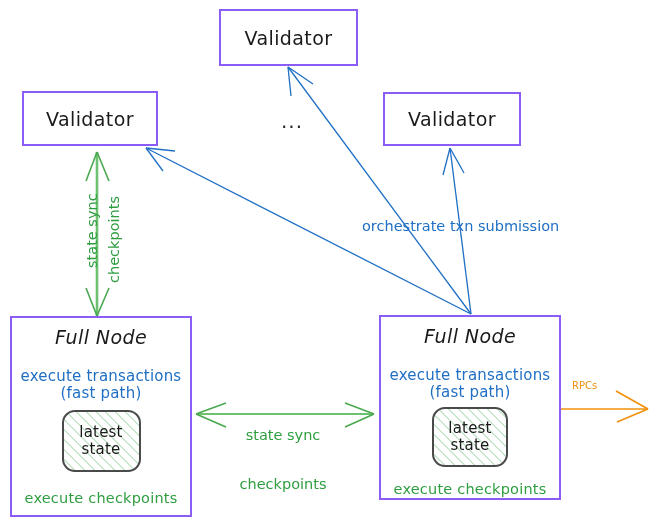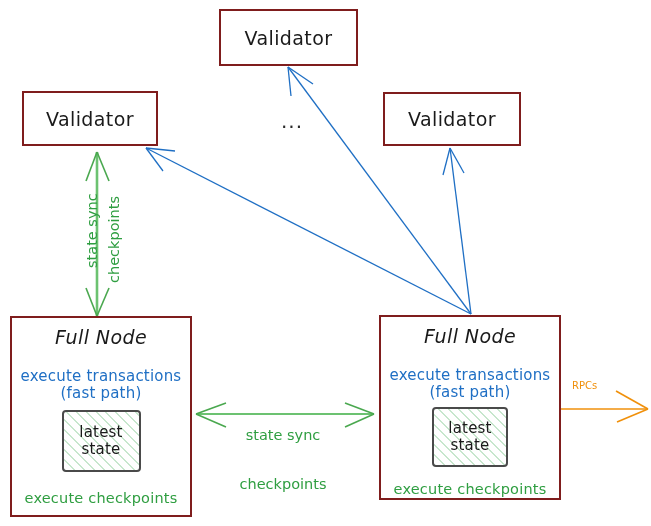--- a/index.html
+++ b/index.html
@@ -22,21 +22,21 @@
     width: 651px;
     height: 526px;
     pointer-events: none;
   }
 
   
   .node {
     position: absolute;
     box-sizing: border-box;
     background: #ffffff;
-    border: 2px solid #7f1d1d;
+    border: 2px solid #8b5cf6;
   }
   .validator {
     display: flex;
     align-items: center;
     justify-content: center;
   }
   .validator .title {
     font-family: "DejaVu Sans", sans-serif;
     font-size: 19px;
     color: #1a1a1a;
@@ -66,21 +66,21 @@
   .fullnode .green-line {
     font-size: 14.5px;
     color: #2f9e41;
     letter-spacing: .2px;
   }
 
   
   .state-box {
     box-sizing: border-box;
     border: 2px solid #4a4a4a;
-    border-radius: 4px;
+    border-radius: 13px;
     background-color: #ffffff;
     background-image: repeating-linear-gradient(
         45deg,
         rgba(70,175,90,0.30) 0px,
         rgba(70,175,90,0.30) 1.4px,
         rgba(255,255,255,0) 1.4px,
         rgba(255,255,255,0) 7px);
     display: flex;
     flex-direction: column;
     align-items: center;
@@ -194,20 +194,21 @@
     <div class="title">Full Node</div>
     <div class="blue-line">execute transactions</div>
     <div class="blue-line">(fast path)</div>
     <div class="state-box" style="margin-top:5px; width:76px; height:60px;">
       <span>latest</span>
       <span>state</span>
     </div>
     <div class="green-line" style="margin-top:14px;">execute checkpoints</div>
   </div>
 
+  <div class="label lbl-blue" style="left:362px; top:218px;">orchestrate txn submission</div>
 
   <div class="vertical-label" style="left:84px; top:268px;">state sync</div>
   <div class="vertical-label" style="left:106px; top:283px;">checkpoints</div>
 
   <div class="label lbl-green" style="left:233px; top:395px; width:100px;">
     <div>state sync</div>
     <div>checkpoints</div>
   </div>
 
   <div class="label lbl-orange" style="left:572px; top:380px;">RPCs</div>

